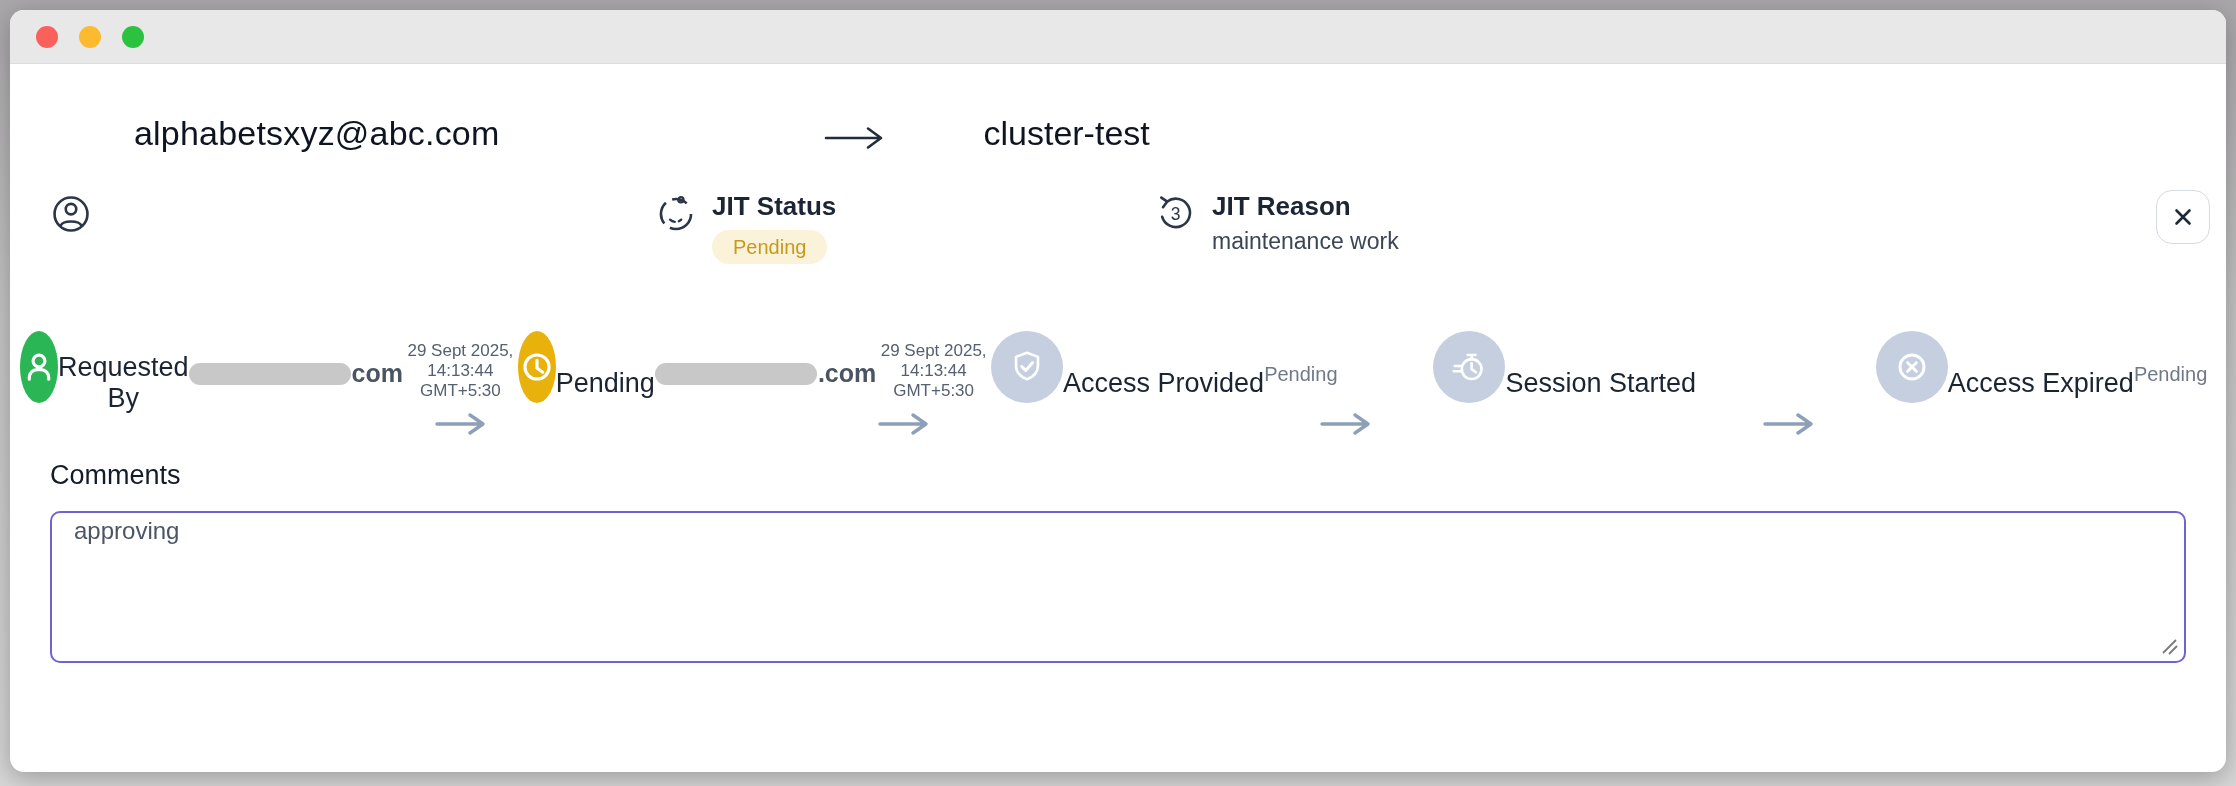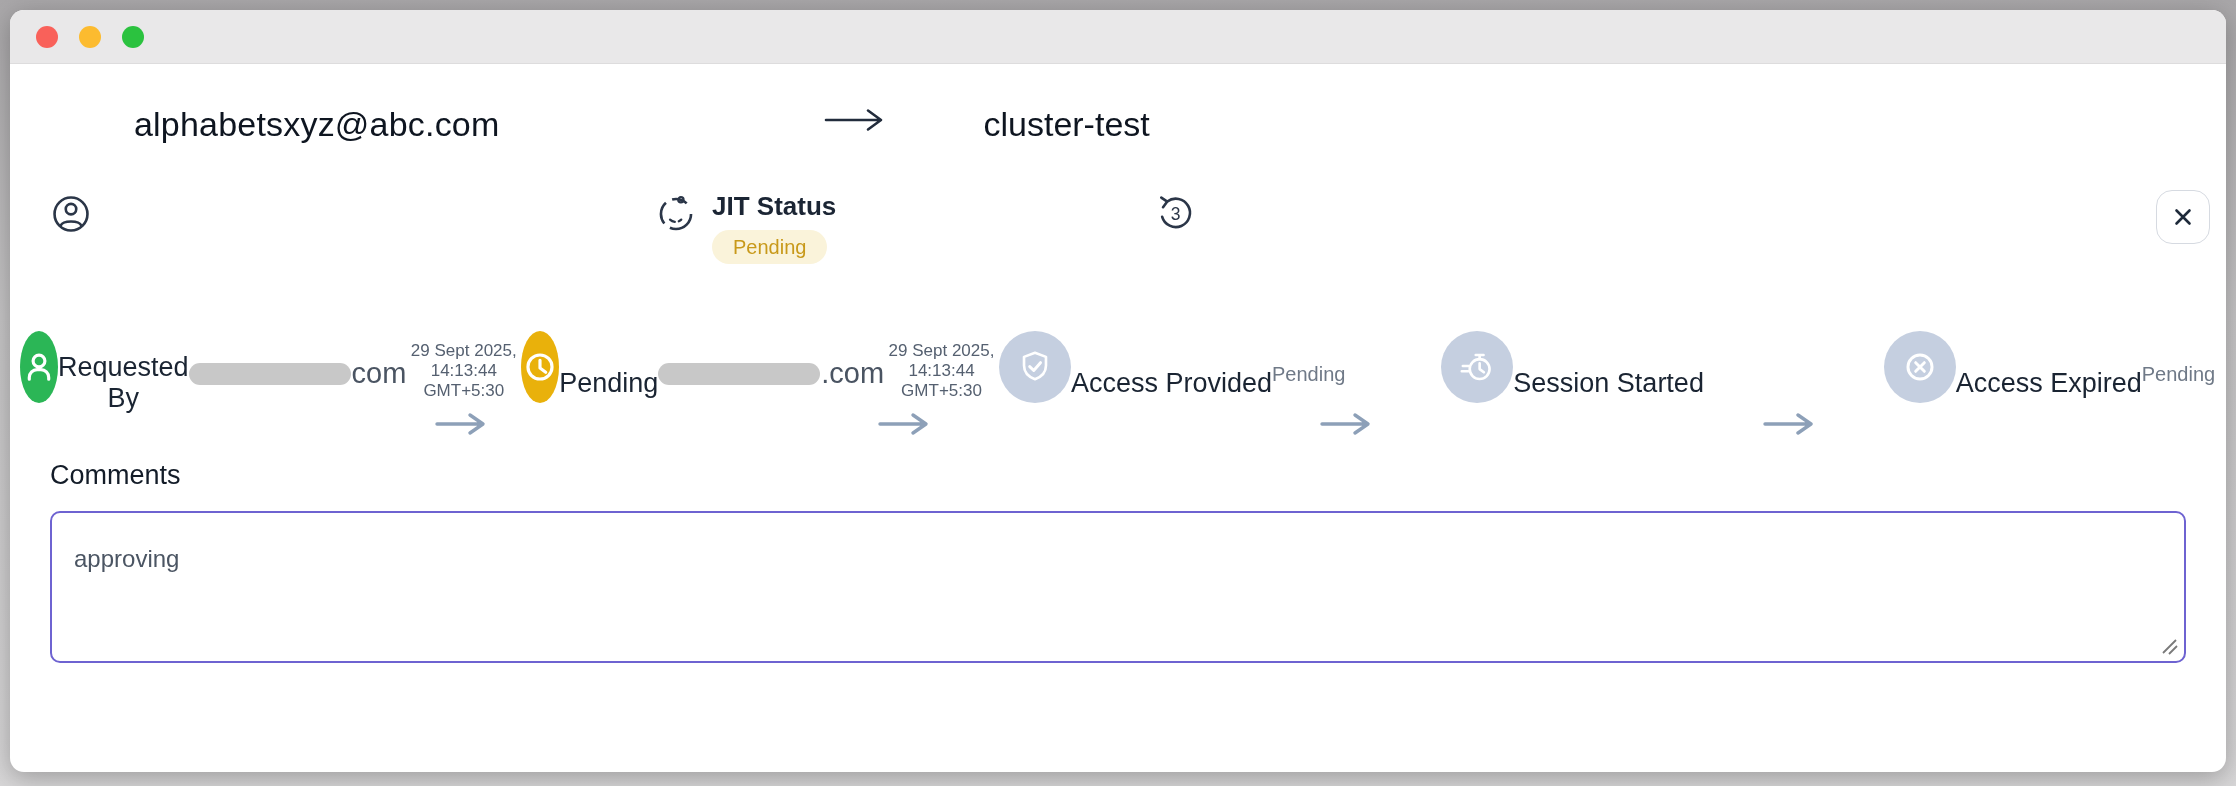--- a/index.html
+++ b/index.html
@@ -18,21 +18,21 @@
     height:54px; background:#e9e8e9; border-bottom:1px solid #dddcdd;
     display:flex; align-items:center; padding-left:26px; gap:21px;
   }
   .tl { width:22px; height:22px; border-radius:50%; display:inline-block; cursor:default; }
   .tl.red { background:#f9615a; }
   .tl.yellow { background:#fcbb2f; }
   .tl.green { background:#2bc23f; }
 
   .content { position:relative; padding:0 40px; }
 
-  .header { display:flex; align-items:flex-start; margin-top:41px; height:48px;gap:46px; }
+  .header { display:flex; align-items:flex-end; margin-top:41px; height:48px;gap:46px; }
   .hdr-src { margin-left:84px; font-size:34px; color:#0e1520; letter-spacing:.2px; }
   .hdr-arrow { margin-left:278px; }
   .hdr-tgt { margin-left:50px; font-size:34px; color:#0e1520; }
 
   .close-btn {
     position:absolute; top:85px; right:16px; width:54px; height:54px;
     background:#fff; border:1.5px solid #d6dae1; border-radius:16px;
     display:flex; align-items:center; justify-content:center; cursor:pointer;
   }
 
@@ -52,32 +52,32 @@
 
   .timeline { position:relative; margin-top:56px; margin-left:-30px; width:2212px; display:flex; }
   .step { flex:0 0 20%; display:flex; flex-direction:row; align-items:center; }
   .circle { width:72px; height:72px; border-radius:50%; display:flex; align-items:center; justify-content:center; }
   .circle.c-green { background:#2bb656; }
   .circle.c-yellow { background:#e9b10b; }
   .circle.c-gray { background:#c5cfe0; }
   .slabel { margin-top:32px; font-size:27px; font-weight:500; color:#1a2432; text-align:center; }
   .redact-row { display:flex; align-items:center; justify-content:center; margin-top:13px; height:26px; }
   .redact-bar { width:162px; height:22px; background:#c8c8c8; border-radius:12px; }
-  .suffix { font-size:29px; color:#4a5462; margin-left:1px; }
+  .suffix { font-size:25px; color:#4a5462; margin-left:1px;font-weight:bold; }
   .tstamp { margin-top:8px; font-size:17px; color:#556070; text-align:center; }
   .sstatus { margin-top:15px; font-size:20px; color:#6f7987; text-align:center; }
   .t-arrow { position:absolute; top:90px; transform:translateX(-50%); }
   .t-arrow.a1 { left:20%; } .t-arrow.a2 { left:40%; } .t-arrow.a3 { left:60%; } .t-arrow.a4 { left:80%; }
 
   .comments { margin-top:46px; }
   .clabel { font-size:27px; font-weight:500; color:#131c28; }
   .ta-wrap { position:relative; margin-top:20px; }
   .ta-wrap textarea {
     width:100%; height:152px; border:2px solid #6e63d1; border-radius:10px;
-    padding:32px 22px; font-size:24px; color:#4b5563; background:#fff;
+    padding:4px 22px; font-size:24px; color:#4b5563; background:#fff;
     font-family:inherit; resize:none; outline:none; display:block;
   }
   .resize-handle { position:absolute; right:7px; bottom:7px; pointer-events:none; }
 
   svg { display:block; }
 </style>
 </head>
 <body>
 
 <div class="window">
@@ -125,20 +125,24 @@
           <span class="badge">Pending</span>
         </div>
       </div>
 
       <div class="info-item">
         <svg class="info-icon" width="42" height="42" viewBox="0 0 24 24">
           <path d="M7 4.9 A8.1 8.1 0 1 1 4.1 13.6" stroke="#2b3648" stroke-width="1.5" fill="none" stroke-linecap="round"></path>
           <path d="M3.6 2.6 L7 4.9 L4.6 8.1" stroke="#2b3648" stroke-width="1.5" fill="none" stroke-linecap="round" stroke-linejoin="round"></path>
           <text x="11.8" y="15.4" font-size="10" fill="#2b3648" font-family="'Liberation Sans',sans-serif" text-anchor="middle">3</text>
         </svg>
+        <div>
+          <div class="ilabel">JIT Reason</div>
+          <div class="ivalue">maintenance work</div>
+        </div>
       </div>
 
     </div>
 
     <div class="timeline">
 
       <div class="step">
         <div class="circle c-green">
           <svg width="38" height="38" viewBox="0 0 36 36">
             <circle cx="18" cy="12.3" r="5.6" stroke="#fff" stroke-width="3" fill="none"></circle>

